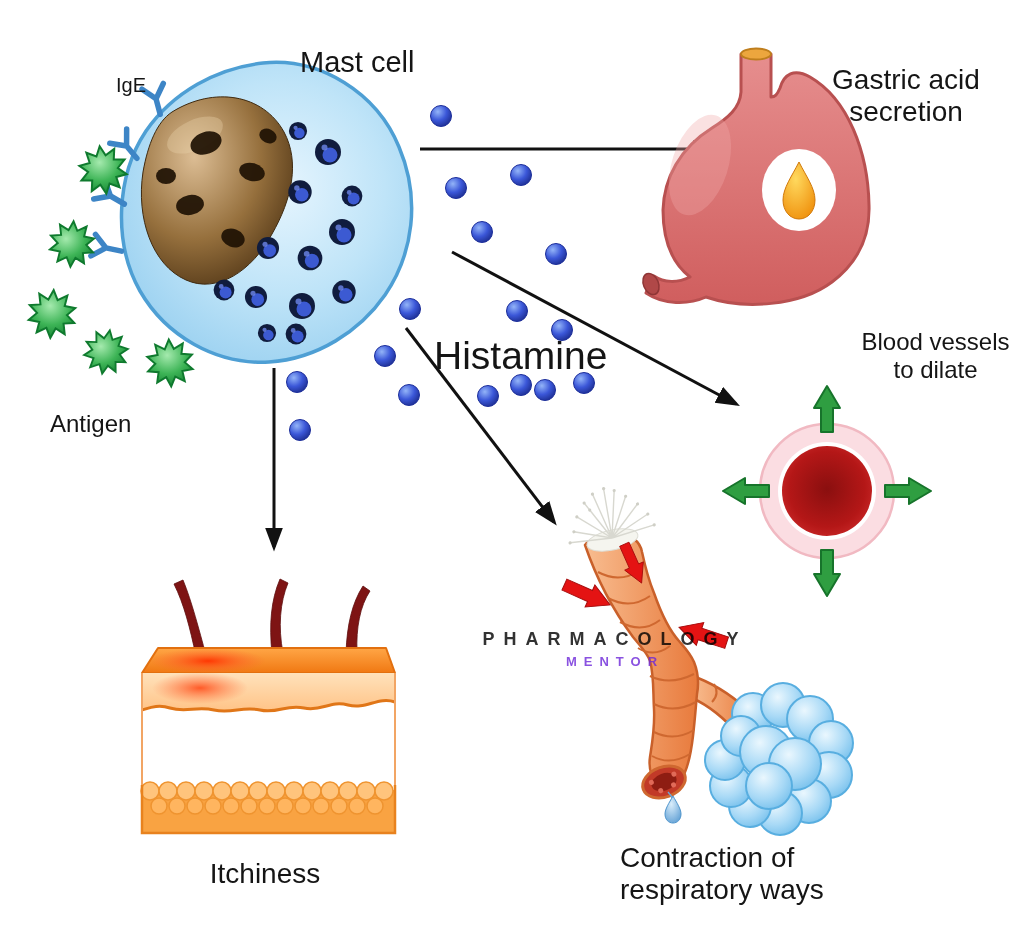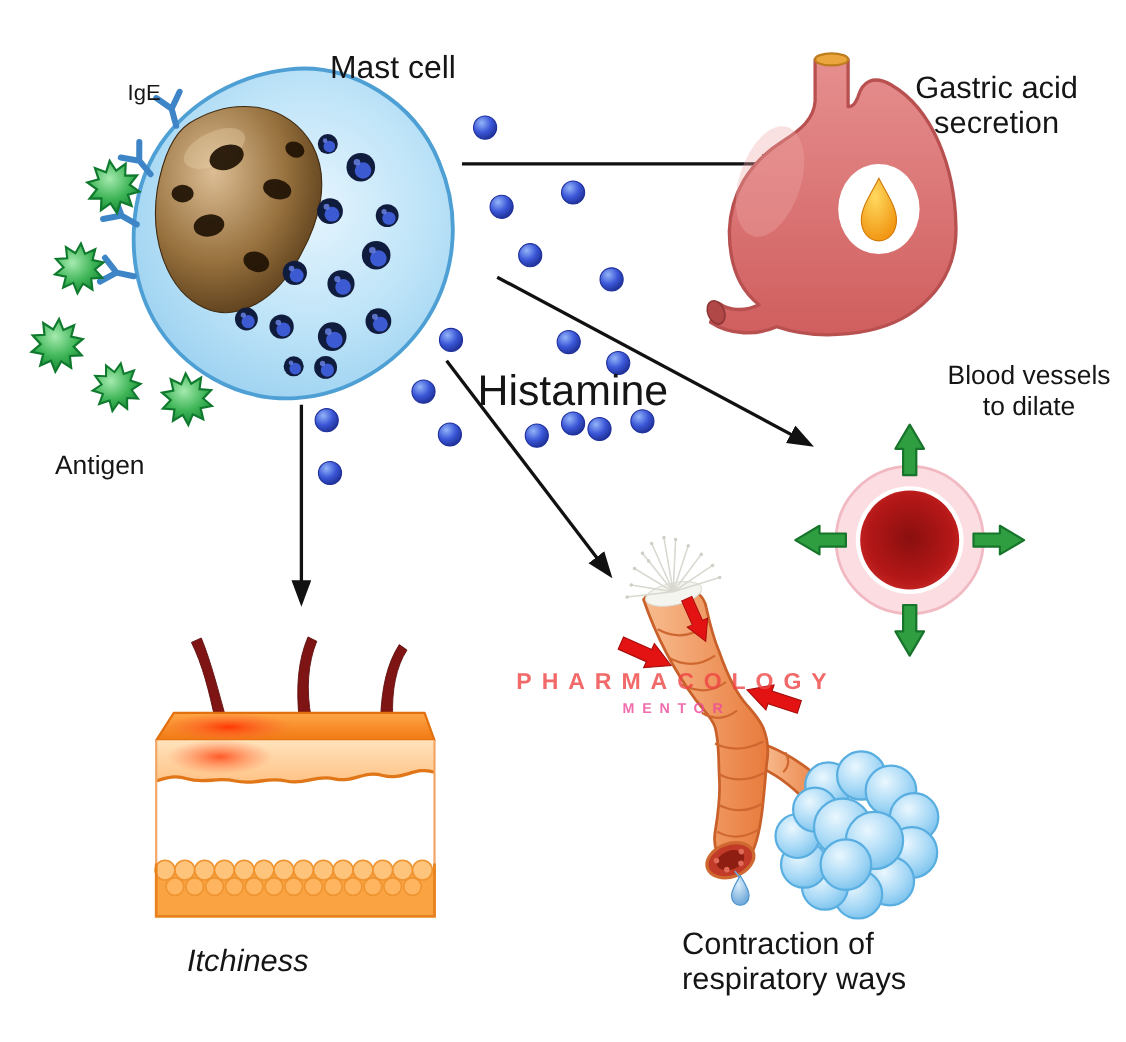--- a/index.html
+++ b/index.html
@@ -5,28 +5,28 @@
   html,body{margin:0;padding:0;background:#fff;}
   .stage{position:relative;width:1024px;height:947px;background:#ffffff;overflow:hidden;
          font-family:"Liberation Sans", sans-serif;}
   .label{position:absolute;color:#151515;line-height:1.15;}
   .lbl-ige{left:92px;top:74px;font-size:20px;margin-left:24px;}
   .lbl-mast{left:300px;top:46px;font-size:29px;}
   .lbl-antigen{left:50px;top:410px;font-size:24px;}
   .lbl-histamine{left:434px;top:334px;font-size:39px;}
   .lbl-gastric{left:806px;top:64px;width:200px;text-align:center;font-size:28px;}
   .lbl-blood{left:858px;top:304px;width:155px;text-align:center;font-size:24px;margin-top:24px;}
-  .lbl-itch{left:170px;top:858px;width:190px;text-align:left;font-size:28px;font-style:italic;}
+  .lbl-itch{left:170px;top:858px;width:190px;text-align:center;font-size:28px;}
   .lbl-resp{left:620px;top:842px;width:250px;text-align:left;font-size:28px;}
   .watermark{position:absolute;left:455px;top:608px;width:320px;text-align:center;
              pointer-events:none;}
-  .watermark .wm1{display:block;font-size:21px;font-weight:bold;letter-spacing:9px;
-                  color:#ef4444;opacity:.8;}
+  .watermark .wm1{display:block;font-size:18px;font-weight:bold;letter-spacing:9px;
+                  color:#000000;opacity:.8;margin-top:21px;}
   .watermark .wm2{display:block;margin-top:4px;font-size:13px;font-weight:bold;
-                  letter-spacing:7px;color:#ec4899;opacity:.8;}
+                  letter-spacing:7px;color:#6d28d9;opacity:.8;}
   svg{position:absolute;left:0;top:0;}
 </style>
 </head>
 <body>
 
 <div class="stage">
 
 <svg width="1024" height="947" viewBox="0 0 1024 947">
   <defs>
     <radialGradient id="cellGrad" cx="55%" cy="42%" r="65%">

